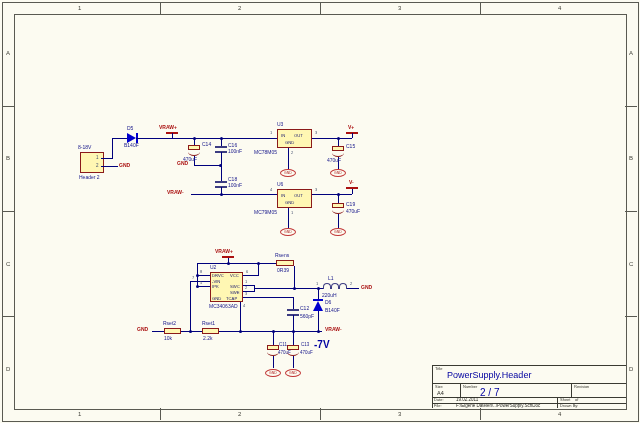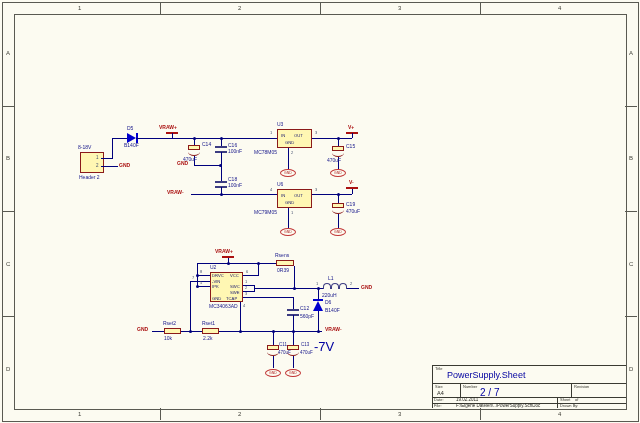--- a/index.html
+++ b/index.html
@@ -238,21 +238,21 @@
   <span class="t" style="left:164px;top:336px;">10k</span>
   <div class="box" style="left:202px;top:328px;width:17px;height:6px;"></div>
   <span class="t" style="left:202px;top:321px;">Rset1</span>
   <span class="t" style="left:203px;top:336px;">2.2k</span>
   <i class="dot" style="left:189px;top:330px;"></i>
   <i class="dot" style="left:239px;top:330px;"></i>
   <i class="dot" style="left:272px;top:330px;"></i>
   <i class="dot" style="left:292px;top:330px;"></i>
   <i class="dot" style="left:317px;top:330px;"></i>
   <span class="t net" style="left:325px;top:327px;">VRAW-</span>
-  <span class="t blue" style="left:314px;top:340px;font-size:13px;font-weight:normal;">-7V</span>
+  <span class="t blue" style="left:314px;top:340px;font-size:10px;font-weight:bold;">-7V</span>
 
   <i class="w" style="left:273px;top:331px;width:1px;height:14px;"></i>
   <div class="box" style="left:267px;top:345px;width:12px;height:5px;"></div>
   <i class="curve" style="left:267px;top:352px;"></i>
   <i class="w" style="left:273px;top:356px;width:1px;height:12px;"></i>
   <span class="t" style="left:279px;top:343px;font-size:4.5px;">C11</span>
   <span class="t" style="left:278px;top:351px;font-size:4.5px;">470uF</span>
   <div class="oval" style="left:265px;top:369px;">GND</div>
 
   <i class="w" style="left:293px;top:331px;width:1px;height:14px;"></i>
@@ -266,21 +266,21 @@
   <i class="tbl" style="left:432px;top:365px;width:194px;height:1px;"></i>
   <i class="tbl" style="left:432px;top:365px;width:1px;height:43px;"></i>
   <i class="tbl" style="left:432px;top:383px;width:194px;height:1px;"></i>
   <i class="tbl" style="left:432px;top:397px;width:194px;height:1px;"></i>
   <i class="tbl" style="left:432px;top:403px;width:194px;height:1px;"></i>
   <i class="tbl" style="left:460px;top:383px;width:1px;height:14px;"></i>
   <i class="tbl" style="left:571px;top:383px;width:1px;height:14px;"></i>
   <i class="tbl" style="left:557px;top:397px;width:1px;height:11px;"></i>
 
   <span class="tbt" style="left:435px;top:367px;">Title</span>
-  <span class="tbv blue" style="left:447px;top:371px;font-size:9px;">PowerSupply.Sheet</span>
+  <span class="tbv blue" style="left:447px;top:371px;font-size:9px;">PowerSupply.Header</span>
   <span class="tbt" style="left:435px;top:385px;">Size</span>
   <span class="tbv" style="left:437px;top:391px;font-size:5.5px;">A4</span>
   <span class="tbt" style="left:463px;top:385px;">Number</span>
   <span class="tbv blue" style="left:480px;top:388px;font-size:10px;">2  /  7</span>
   <span class="tbt" style="left:574px;top:385px;">Revision</span>
   <span class="tbt" style="left:434px;top:398px;">Date:</span>
   <span class="tbv" style="left:456px;top:398px;">19.02.2011</span>
   <span class="tbt" style="left:560px;top:398px;">Sheet</span>
   <span class="tbt" style="left:575px;top:398px;">of</span>
   <span class="tbt" style="left:434px;top:404px;">File:</span>

